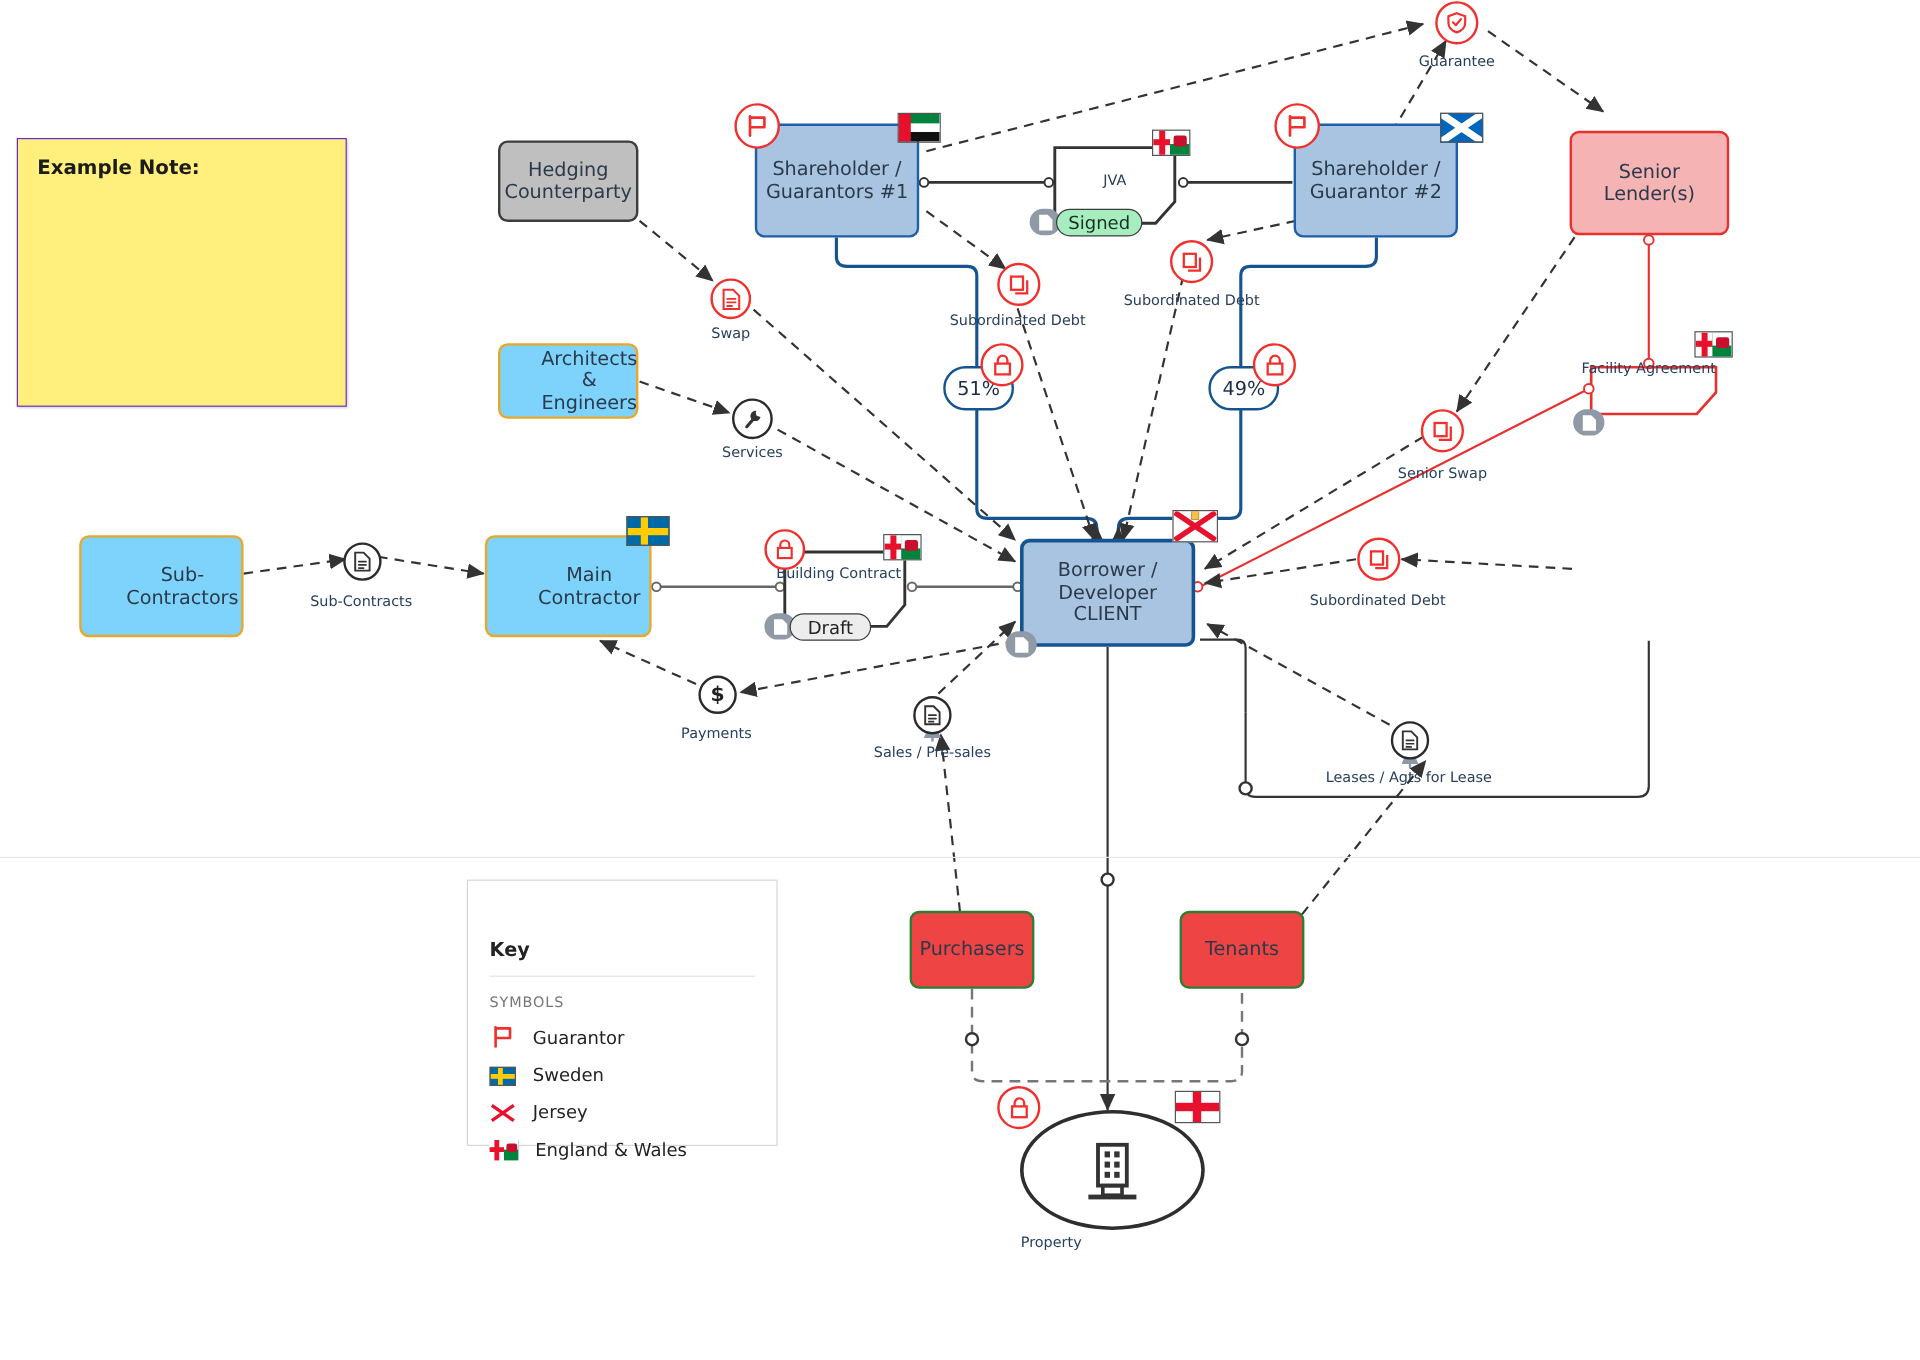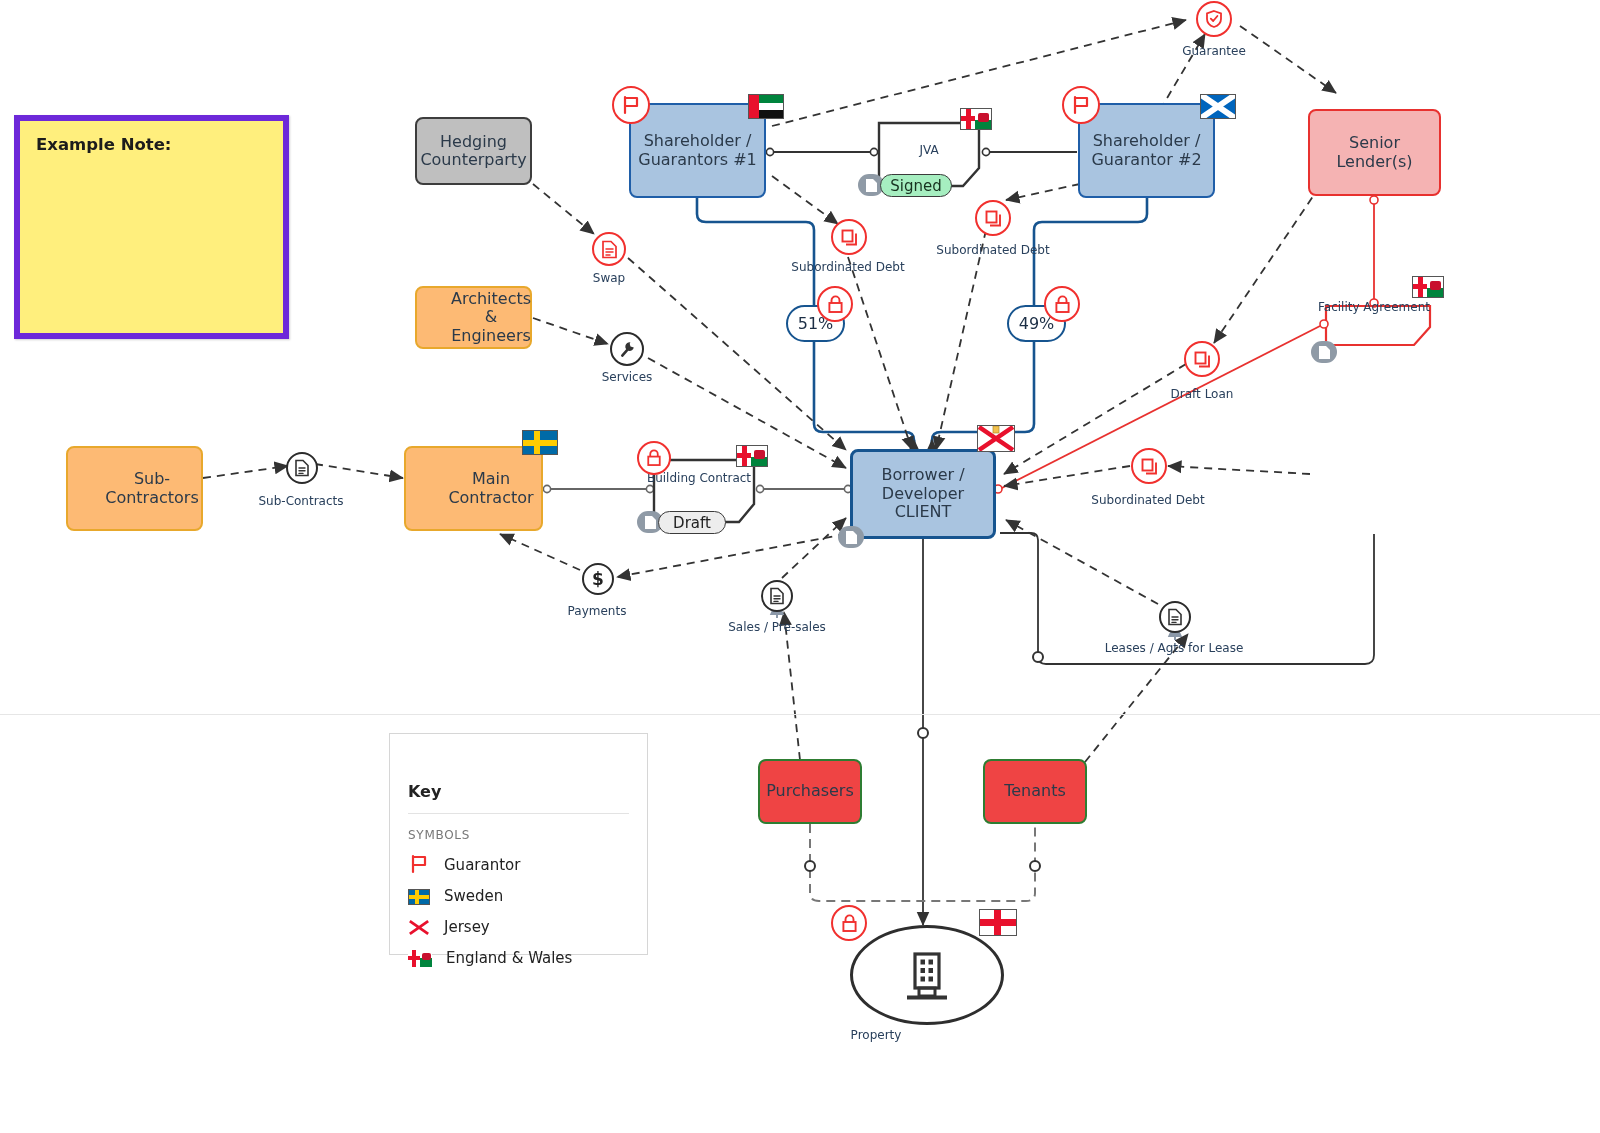--- a/index.html
+++ b/index.html
@@ -8,24 +8,24 @@
   #stage{position:absolute;left:0;top:0;width:1600px;height:1133px;}
   svg#wires{position:absolute;left:0;top:0;width:1600px;height:1133px;}
 
   .node{position:absolute;box-sizing:border-box;display:flex;align-items:center;
         justify-content:center;text-align:center;border-radius:8px;
         color:#2b3a4a;line-height:1.15;white-space:pre-line;}
   .n-blue{background:#a9c4e0;border:2.5px solid #1f5ea8;}
   .n-blue-d{background:#a9c4e0;border:3px solid #16548f;}
   .n-red{background:#f5b3b3;border:2.5px solid #e8312f;}
   .n-grey{background:#bfbfbf;border:2.5px solid #3d3d3d;}
-  .n-yellow{background:#fdba74;border:2.5px solid #e8a82c;padding-left:35px;}
+  .n-yellow{background:#7dd3fc;border:2.5px solid #e8a82c;padding-left:35px;}
   .n-green{background:#ef4444;border:2.5px solid #2e7d32;}
 
-  .note{position:absolute;background:#ffef7d;border:6px solid #6d28d9;
+  .note{position:absolute;background:#ffef7d;border:1px solid #6d28d9;
         box-shadow:1px 1px 2px rgba(0,0,0,.18);box-sizing:border-box;
         padding:14px 16px;color:#1c1c1c;}
   .note-title{font-weight:bold;font-size:16.5px;margin-bottom:8px;}
   .note ul{margin:0;padding-left:24px;}
   .note li{font-size:16px;line-height:1.32;margin-bottom:1px;}
 
   .keybox{position:absolute;background:#fff;border:1px solid #d6d6d6;
           box-sizing:border-box;padding:16px 18px;}
   .key-title{font-weight:bold;font-size:16px;color:#222;margin-top:32px;}
   .key-rule{height:1px;background:#e3e3e3;margin:12px 0 14px;}
@@ -357,21 +357,21 @@
   </svg>
 </div>
 <div class="lab c" style="left:1148px;top:493px;">Subordinated Debt</div>
 
 <div class="badge red" style="left:1184px;top:341px;width:36px;height:36px;">
   <svg width="19" height="19" viewBox="0 0 19 19">
     <rect x="2.5" y="2.5" width="10" height="11" fill="none" stroke="#f1302e" stroke-width="1.9"></rect>
     <path d="M6,16.5 h10 v-11" fill="none" stroke="#f1302e" stroke-width="1.9"></path>
   </svg>
 </div>
-<div class="lab c" style="left:1202px;top:387px;">Draft Loan</div>
+<div class="lab c" style="left:1202px;top:387px;">Senior Swap</div>
 
 <div class="badge dark" style="left:286px;top:452px;width:32px;height:32px;">
   <svg width="16" height="18" viewBox="0 0 16 18">
     <path d="M2,1.5 h7 l5,5 v10 h-12 z" fill="none" stroke="#333" stroke-width="1.6"></path>
     <path d="M5,9 h6 M5,11.8 h6 M5,14.4 h4" stroke="#333" stroke-width="1.4" stroke-linecap="round"></path>
   </svg>
 </div>
 <div class="lab c" style="left:301px;top:494px;">Sub-Contracts</div>
 
 <div class="badge dark" style="left:582px;top:563px;width:32px;height:32px;">

